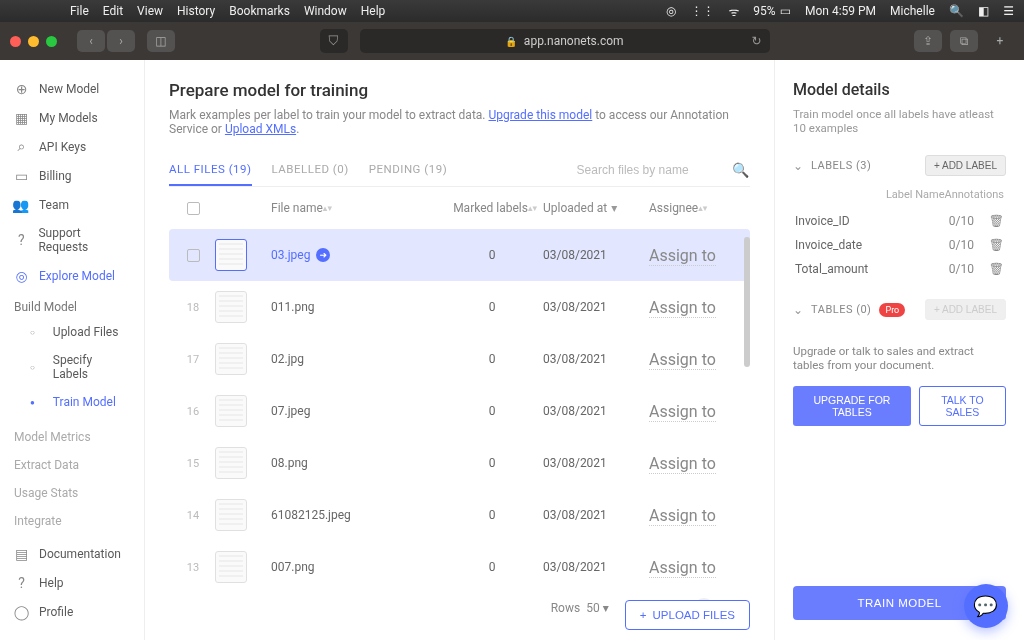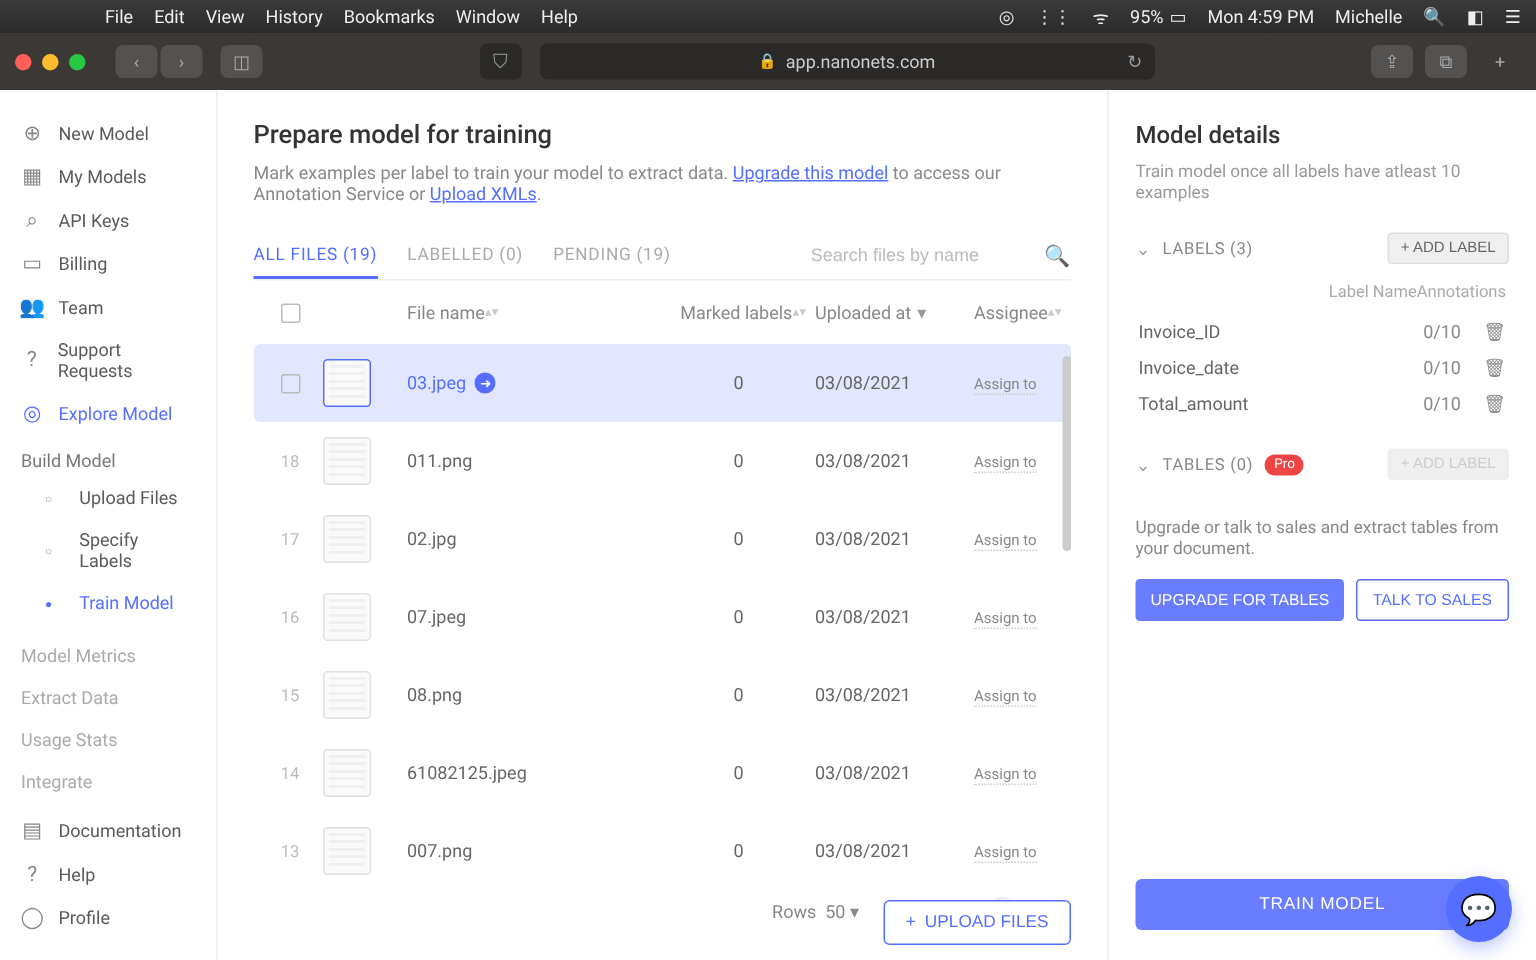--- a/index.html
+++ b/index.html
@@ -69,36 +69,36 @@
 .trow { padding: 10px 8px; font-size: 12px; color: #666; }
 .trow.selected { background: #e2e6ff; border-radius: 4px; }
 .trow .idx { color: #bbb; font-size: 11px; text-align: center; }
 .thumb { width: 32px; height: 32px; border: 1px solid #e0e0e0; border-radius: 3px; background: #fafafa; position: relative; overflow: hidden; }
 .thumb::after { content: ""; position: absolute; inset: 3px; background: repeating-linear-gradient(#f0f0f0 0 2px, transparent 2px 5px); }
 .trow.selected .thumb { border-color: #546fff; }
 .trow .fname { color: #666; }
 .trow.selected .fname { color: #546fff; display: flex; align-items: center; gap: 6px; }
 .badge-arrow { width: 14px; height: 14px; background: #546fff; border-radius: 50%; color: #fff; font-size: 9px; display: flex; align-items: center; justify-content: center; }
 .trow .marked { text-align: center; }
-.trow .assign { color: #888; border-bottom: 1px dotted #ccc; font-size: 10px; cursor: pointer; width: fit-content; }
+.trow .assign { color: #888; border-bottom: 1px dotted #ccc; font-size: 16px; cursor: pointer; width: fit-content; }
 .trow .trash { color: #aaa; cursor: pointer; }
 .cb { width: 13px; height: 13px; border: 1.5px solid #bbb; border-radius: 2px; cursor: pointer; margin: 0 auto; }
 
 .table-scroll { position: absolute; right: 0; top: 50px; width: 6px; height: 130px; background: #ccc; border-radius: 3px; }
 
 .table-footer { display: flex; align-items: center; justify-content: flex-end; gap: 18px; padding: 10px 8px; font-size: 12px; color: #888; }
 .table-footer .sel { display: flex; align-items: center; gap: 6px; }
 .pager { display: flex; align-items: center; gap: 8px; }
 .pgbtn { width: 20px; height: 20px; border-radius: 50%; display: flex; align-items: center; justify-content: center; color: #ccc; cursor: pointer; }
 .pgbtn.active { background: #eee; color: #666; }
 
 .upload-btn { position: absolute; right: 24px; bottom: 10px; border: 1px solid #546fff; color: #546fff; background: #fff; padding: 8px 14px; border-radius: 4px; font-size: 11.5px; display: flex; align-items: center; gap: 6px; cursor: pointer; }
 
 
-.rpanel { width: 286px; border-left: 1px solid #eee; padding: 20px 18px; font-size: 12px; color: #666; display: flex; flex-direction: column; position: relative; }
+.rpanel { width: 250px; border-left: 1px solid #eee; padding: 20px 18px; font-size: 12px; color: #666; display: flex; flex-direction: column; position: relative; }
 .rpanel h2 { font-size: 16px; font-weight: 500; color: #333; margin-bottom: 8px; }
 .rpanel .rdesc { font-size: 11.5px; color: #999; margin-bottom: 20px; }
 .section-head { display: flex; align-items: center; gap: 8px; margin-bottom: 12px; }
 .section-head .chev { color: #999; font-size: 12px; cursor: pointer; }
 .section-head .title { font-size: 11px; letter-spacing: 0.5px; color: #888; }
 .add-label { margin-left: auto; border: 1px solid #ddd; padding: 4px 8px; border-radius: 3px; font-size: 10px; color: #666; cursor: pointer; }
 .add-label.disabled { color: #ccc; border-color: #eee; }
 .pro-badge { background: #ef4444; color: #fff; font-size: 9px; padding: 2px 6px; border-radius: 8px; }
 .label-head { display: flex; justify-content: flex-end; font-size: 11px; color: #aaa; margin-bottom: 8px; padding: 0 2px; }
 .label-row { display: flex; align-items: center; padding: 5px 2px; font-size: 12px; }

